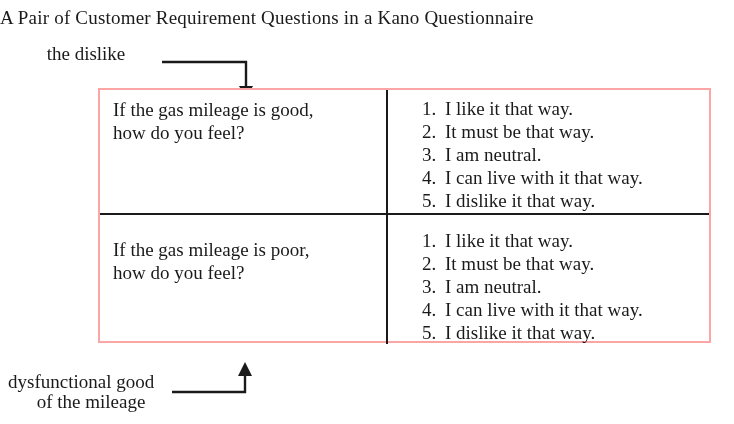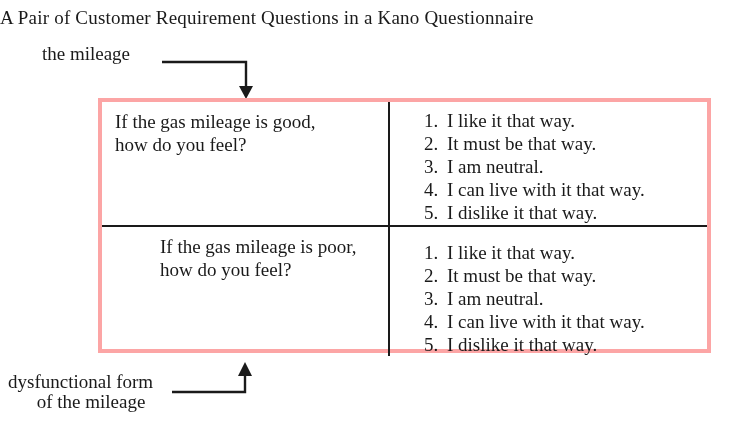--- a/index.html
+++ b/index.html
@@ -31,53 +31,53 @@
   .annot .l2 { text-align: center; }
   .arrow-layer {
     position: absolute;
     left: 0; top: 0;
     width: 734px; height: 424px;
     pointer-events: none;
   }
   .kano-table {
     position: absolute;
     left: 98px;
-    top: 98px;
+    top: 88px;
     width: 613px;
     height: 255px;
-    border: 4px solid #fca5a5;
+    border: 2px solid #fca5a5;
     display: grid;
     grid-template-columns: 288px 1fr;
     grid-template-rows: 125px 1fr;
     background: #ffffff;
   }
   .cell { font-size: 19px; line-height: 23px; }
   .cell.q { white-space: pre-line; padding: 8px 8px 0 13px; }
-  .cell.q.row2 { padding-top: 8px; margin-left: 45px; }
+  .cell.q.row2 { padding-top: 23px; }
   .cell.opts { padding: 7px 4px 0 34px; }
   .cell.opts.row2 { padding-top: 14px; }
   .col1 { border-right: 2px solid #1a1a1a; }
   .rowtop { border-bottom: 2px solid #1a1a1a; }
   .opts ol { list-style: none; }
   .opts li { display: flex; }
   .opts .num { width: 23px; flex: 0 0 23px; }
 </style>
 </head>
 <body>
 
 <div class="canvas">
 
   <div class="title">A Pair of Customer Requirement Questions in a Kano Questionnaire</div>
 
   <div class="annot annot-functional">
-    <div class="l2">the mileage</div>
+    <div class="l2">the dislike</div>
   </div>
 
   <div class="annot annot-dysfunctional">
-    <div class="l1">dysfunctional form</div>
+    <div class="l1">dysfunctional good</div>
     <div class="l2">of the mileage</div>
   </div>
 
   <svg class="arrow-layer" viewBox="0 0 734 424">
     <g>
       <path d="M162 62 H246 V88" fill="none" stroke="#1a1a1a" stroke-width="2.4"></path>
       <polygon points="239,86 253,86 246,99" fill="#1a1a1a"></polygon>
     </g>
     <g>
       <path d="M172 392 H245 V375" fill="none" stroke="#1a1a1a" stroke-width="2.4"></path>

